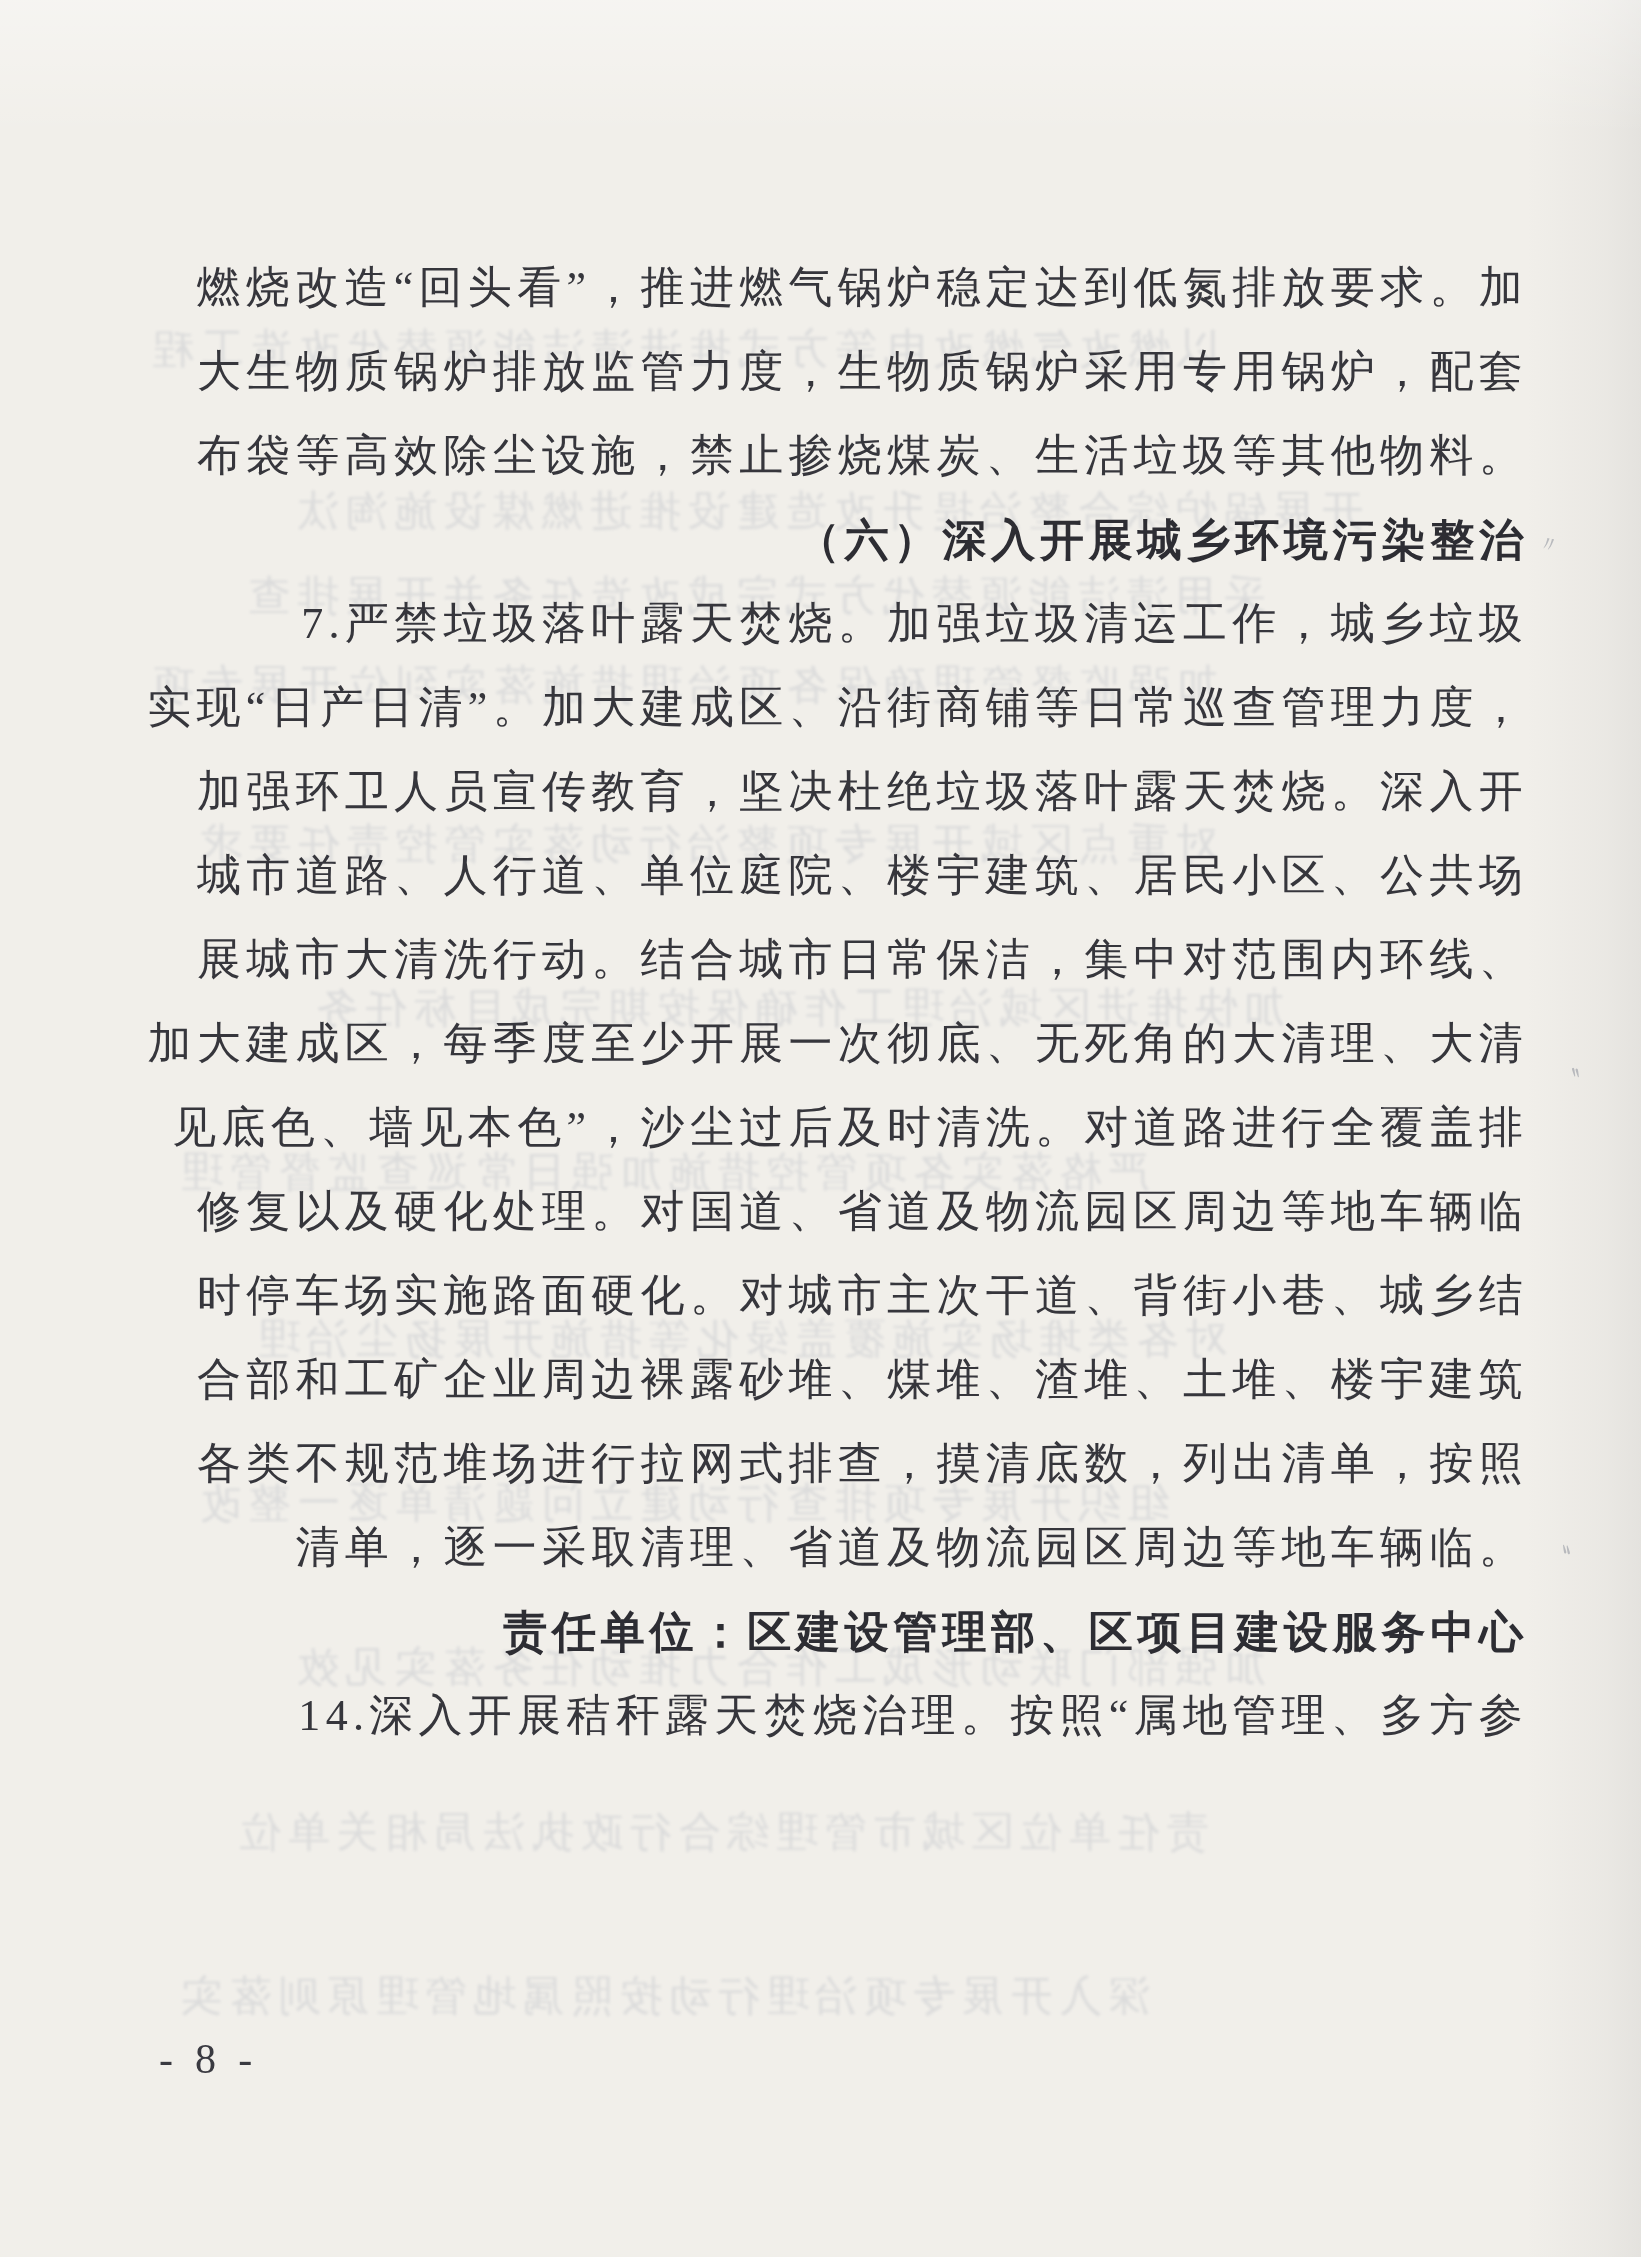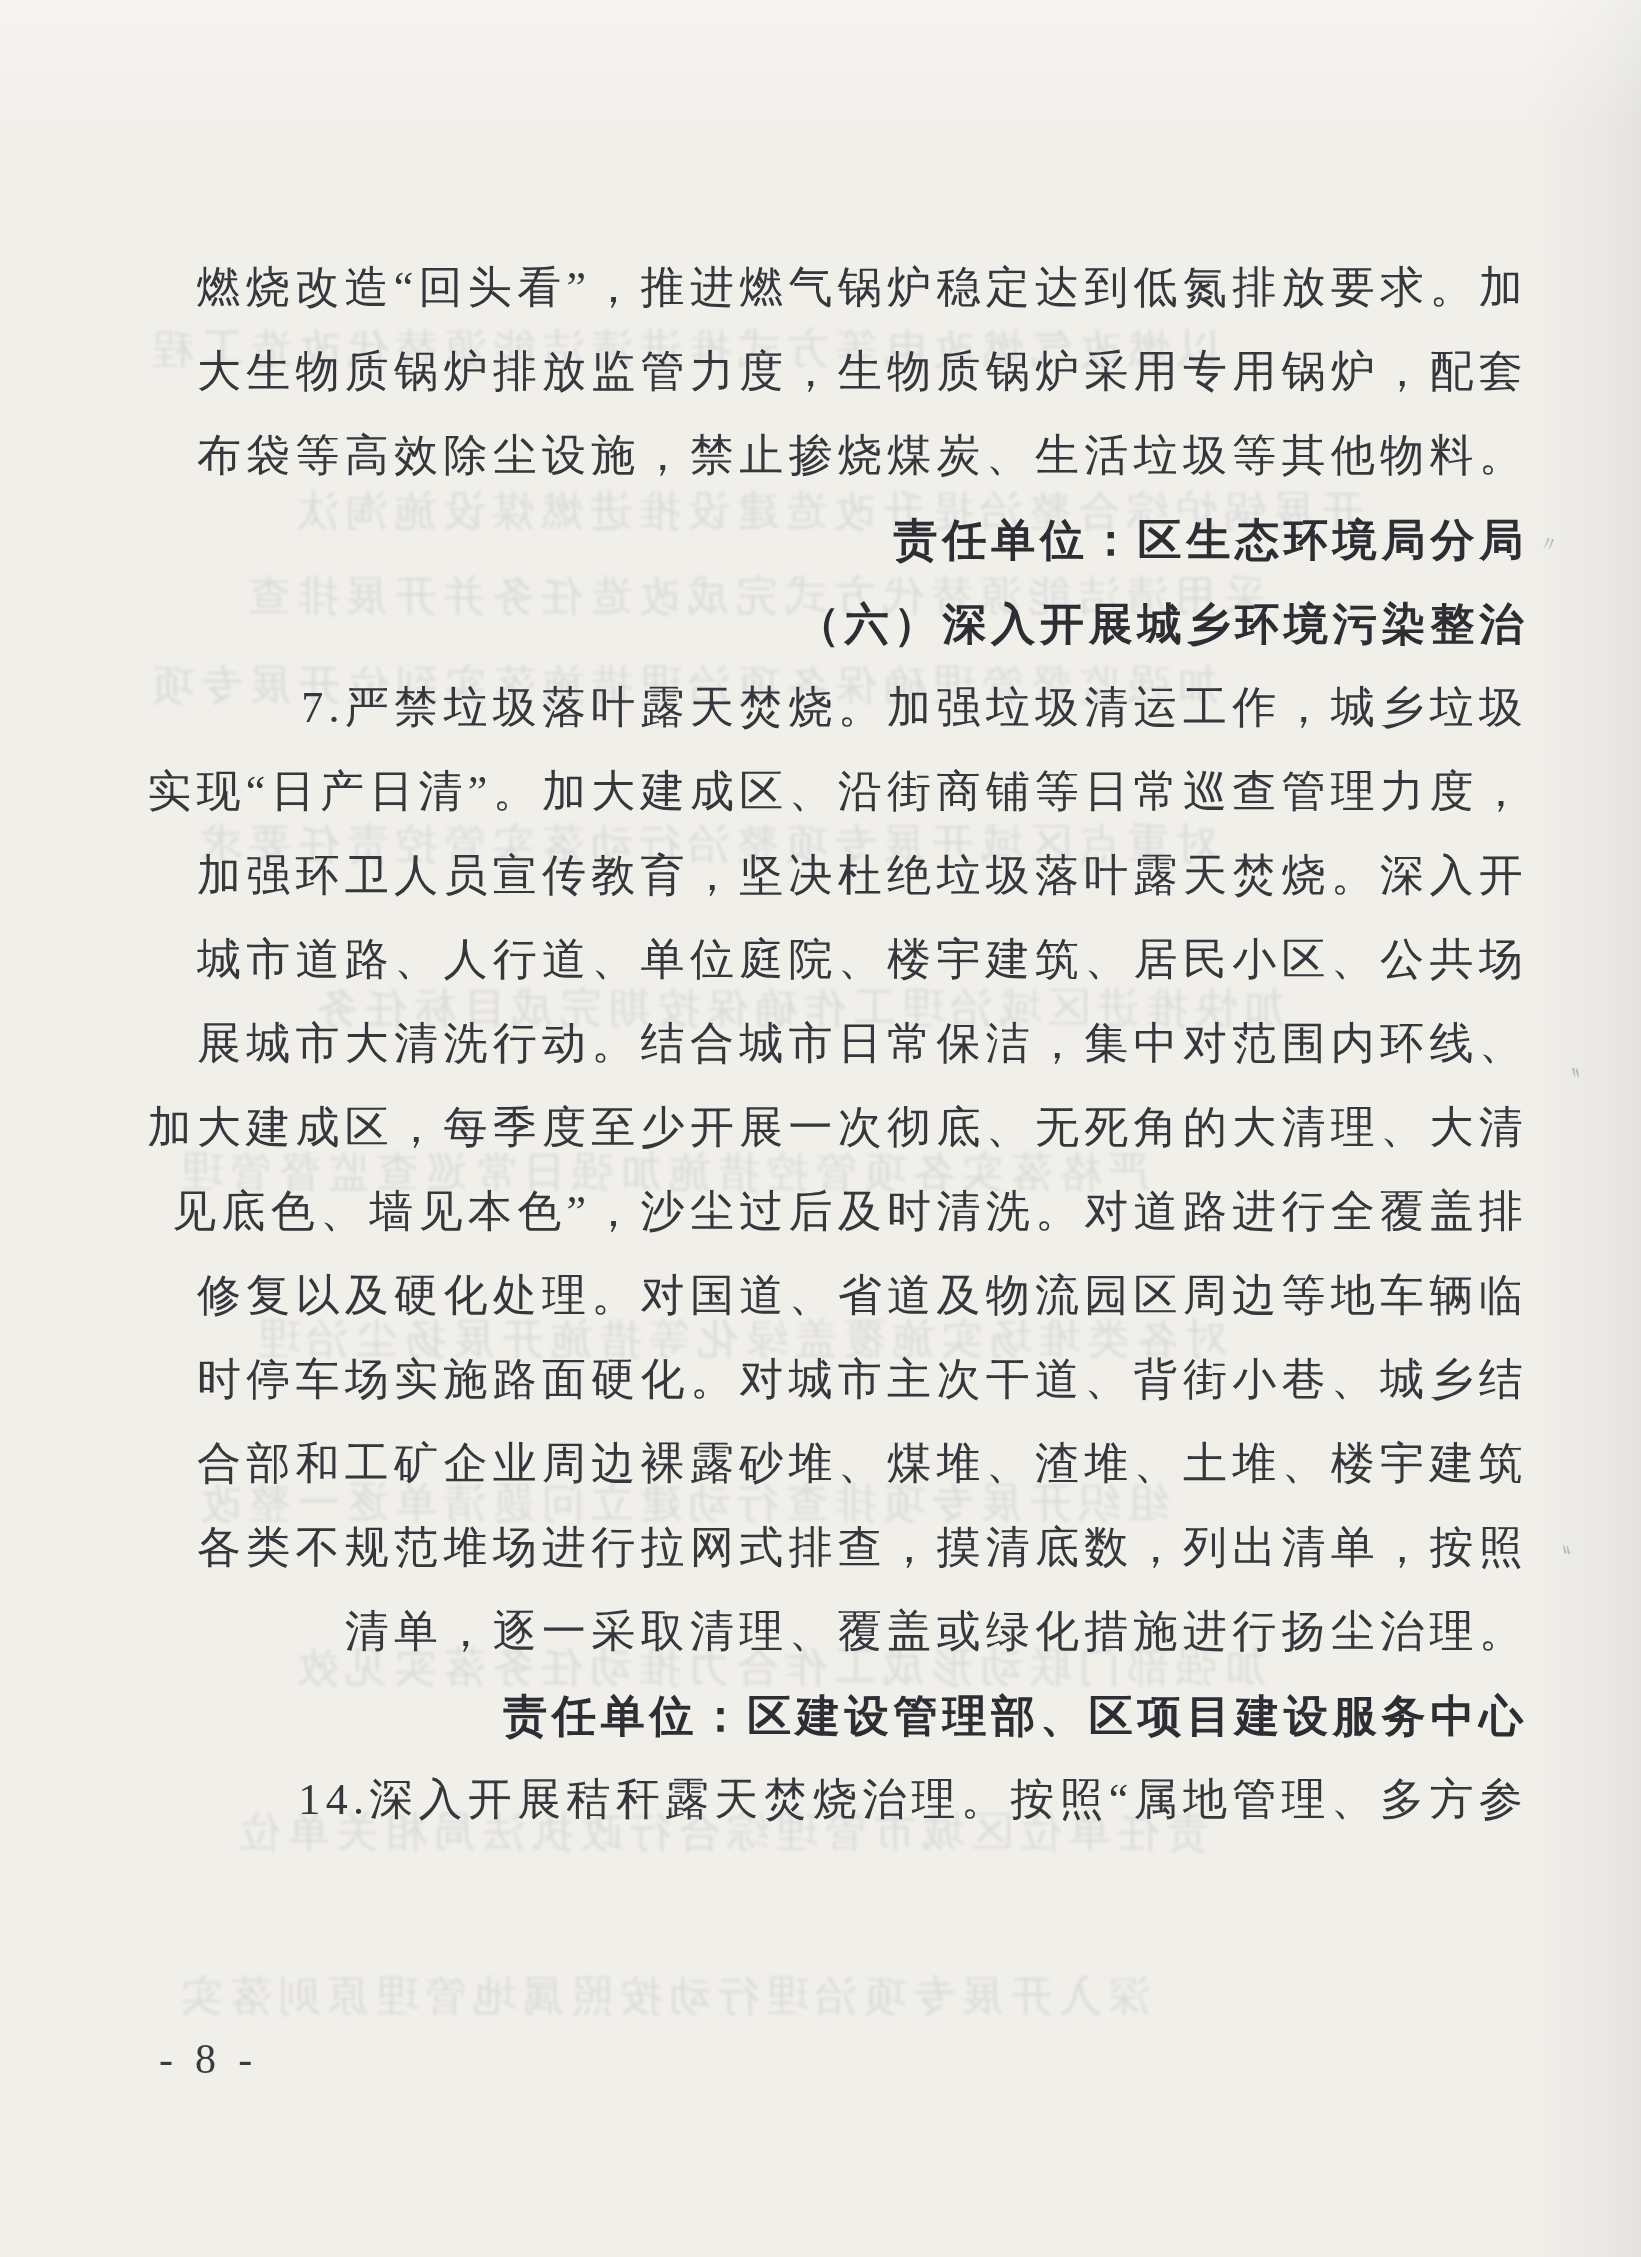--- a/index.html
+++ b/index.html
@@ -99,34 +99,33 @@
   <div class="scan-shade-top"></div>
 
   <span class="speck s1">〃</span>
   <span class="speck s2">〝</span>
   <span class="speck s3">〟</span>
 
   <div class="text-block">
     <div class="line body">燃烧改造“回头看”，推进燃气锅炉稳定达到低氮排放要求。加</div>
     <div class="line body">大生物质锅炉排放监管力度，生物质锅炉采用专用锅炉，配套</div>
     <div class="line body">布袋等高效除尘设施，禁止掺烧煤炭、生活垃圾等其他物料。</div>
-    <div class="line duty indent">责任单位：区生态环境局分局</div>
     <div class="line heading indent">（六）深入开展城乡环境污染整治</div>
     <div class="line body indent">7.严禁垃圾落叶露天焚烧。加强垃圾清运工作，城乡垃圾</div>
     <div class="line body">实现“日产日清”。加大建成区、沿街商铺等日常巡查管理力度，</div>
     <div class="line body">加强环卫人员宣传教育，坚决杜绝垃圾落叶露天焚烧。深入开</div>
     <div class="line body">城市道路、人行道、单位庭院、楼宇建筑、居民小区、公共场</div>
     <div class="line body">展城市大清洗行动。结合城市日常保洁，集中对范围内环线、</div>
     <div class="line body">加大建成区，每季度至少开展一次彻底、无死角的大清理、大清</div>
     <div class="line body">见底色、墙见本色”，沙尘过后及时清洗。对道路进行全覆盖排</div>
     <div class="line body">修复以及硬化处理。对国道、省道及物流园区周边等地车辆临</div>
     <div class="line body">时停车场实施路面硬化。对城市主次干道、背街小巷、城乡结</div>
     <div class="line body">合部和工矿企业周边裸露砂堆、煤堆、渣堆、土堆、楼宇建筑</div>
     <div class="line body">各类不规范堆场进行拉网式排查，摸清底数，列出清单，按照</div>
-    <div class="line body">清单，逐一采取清理、覆盖或绿化措施进行扬尘治理。</div>
+    <div class="line body">清单，逐一采取清理、省道及物流园区周边等地车辆临。</div>
     <div class="line duty indent">责任单位：区建设管理部、区项目建设服务中心</div>
     <div class="line body indent">14.深入开展秸秆露天焚烧治理。按照“属地管理、多方参</div>
   </div>
 
   <div class="pagenum">- 8 -</div>
 
 </div>
 
 
 </body></html>

